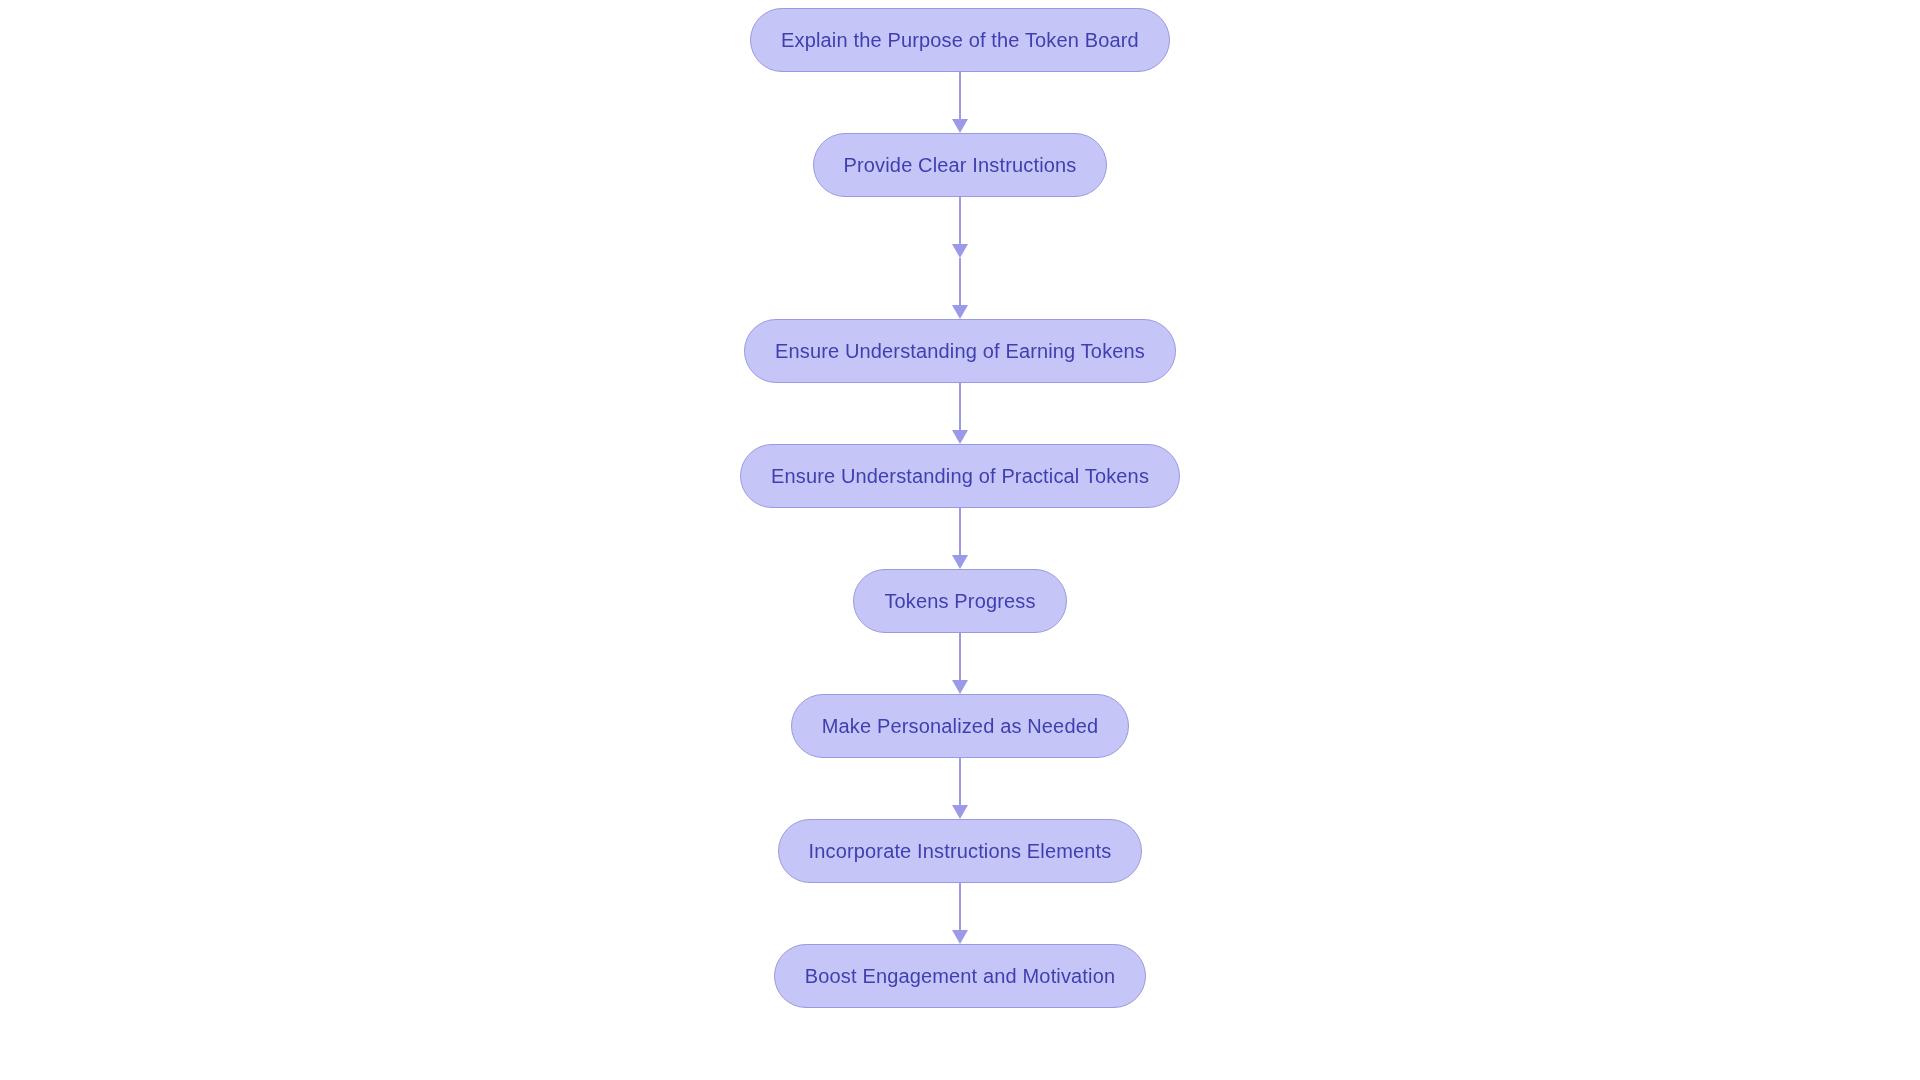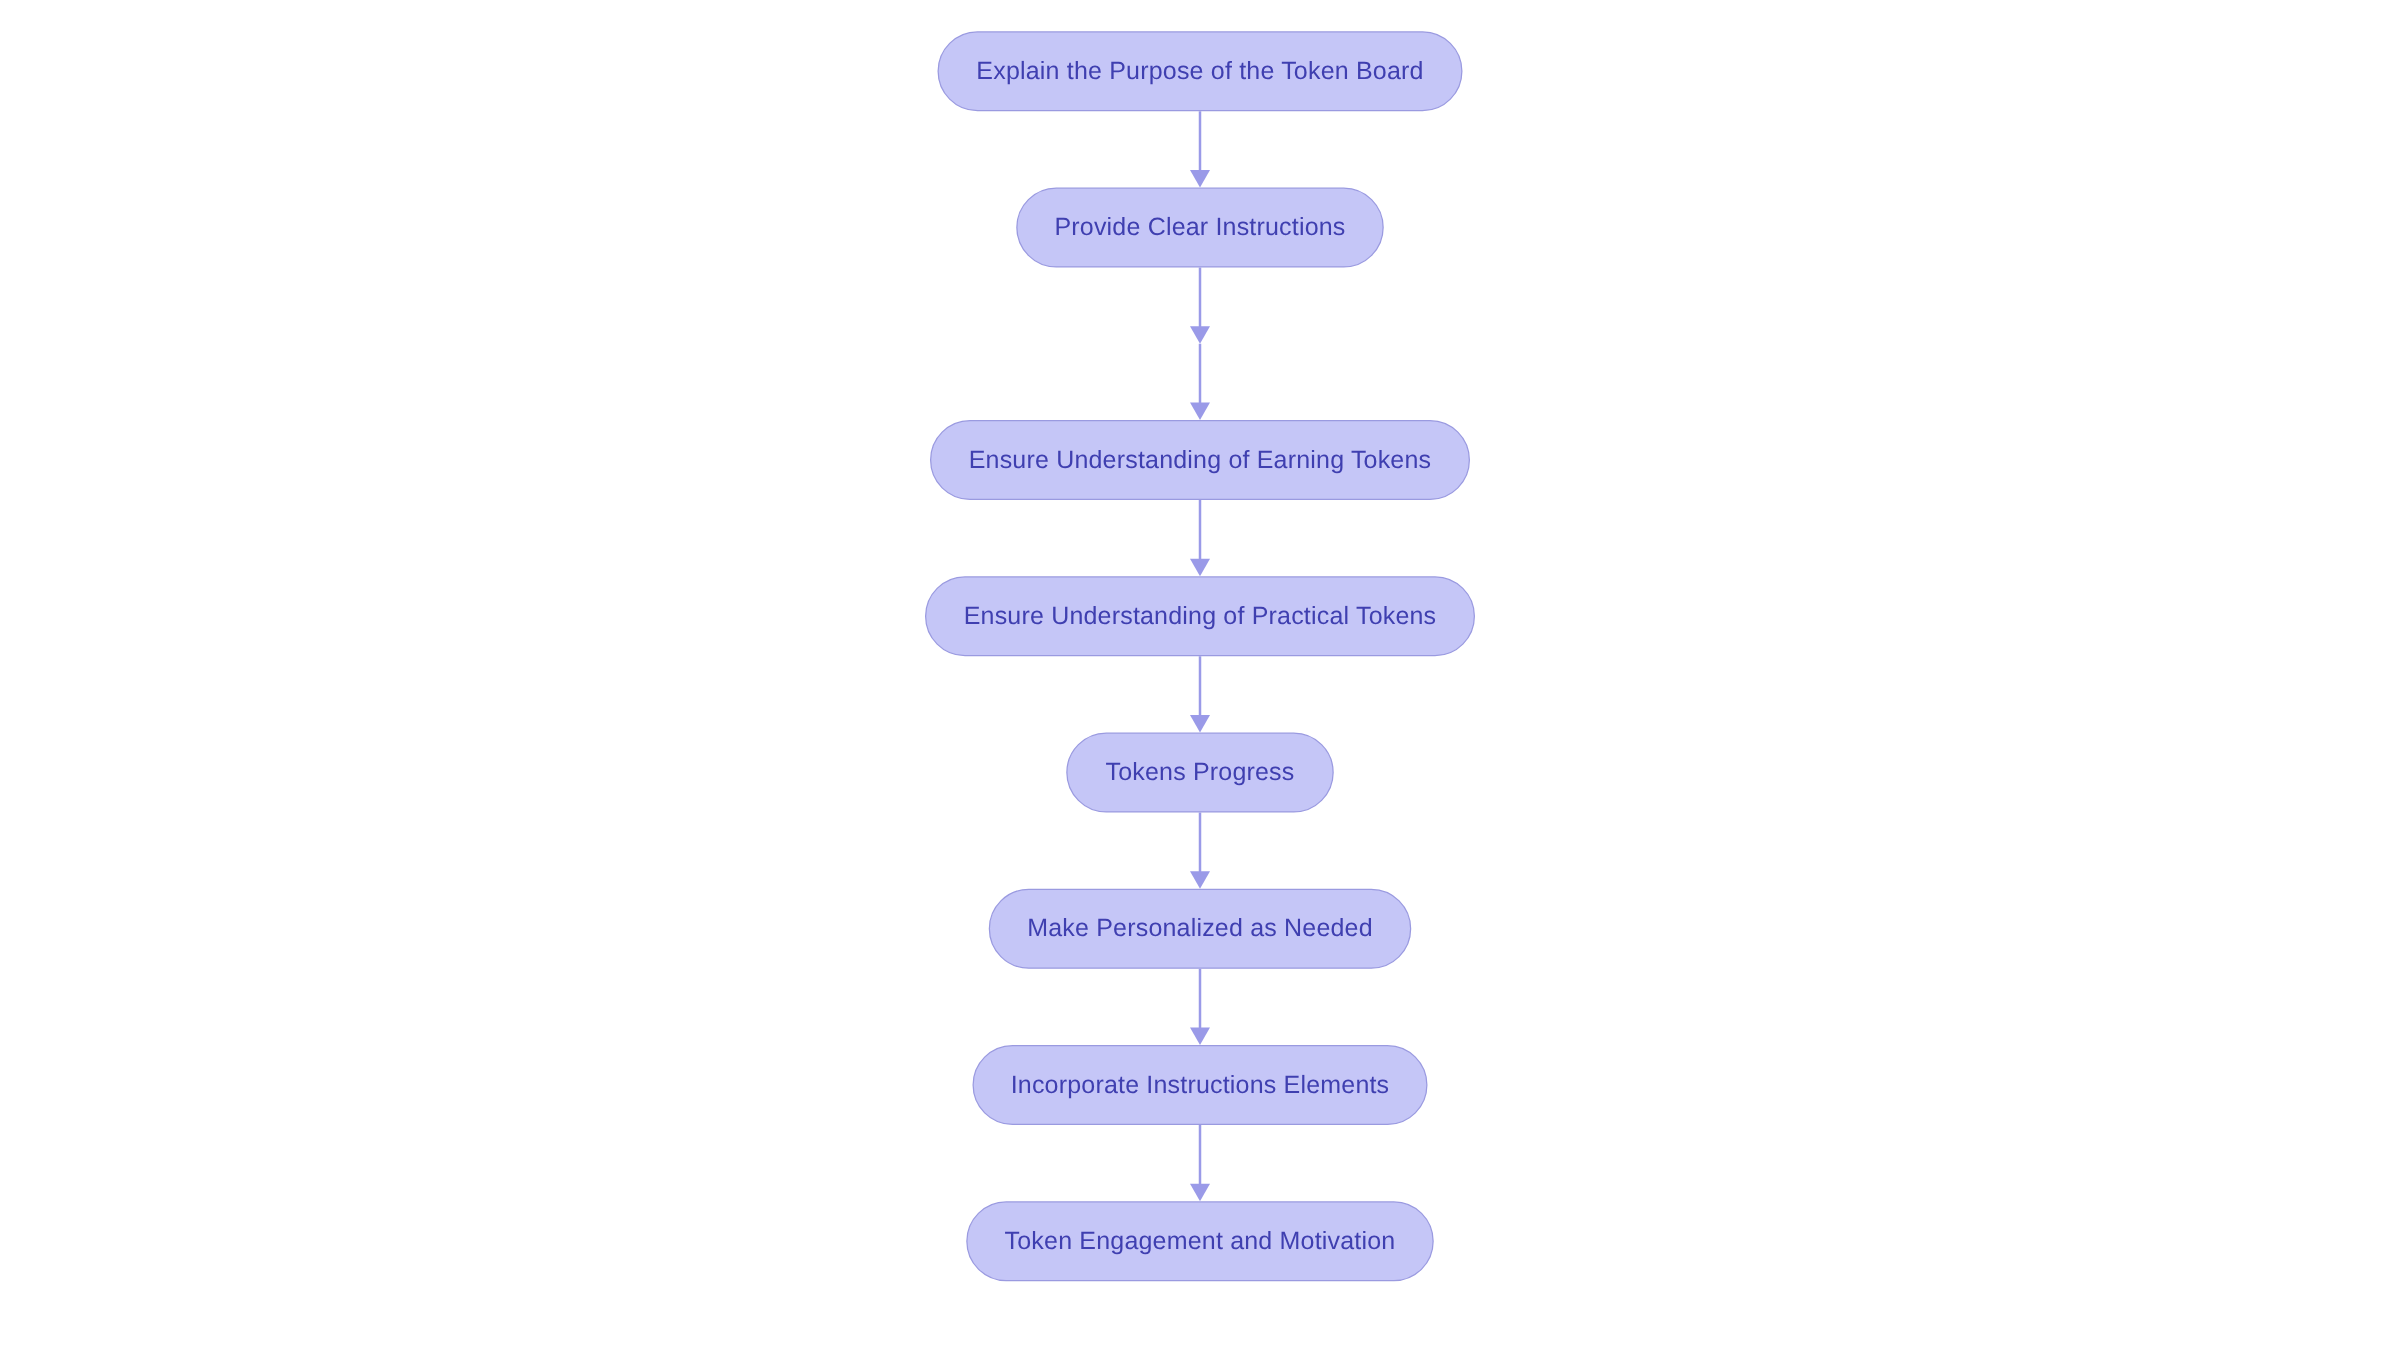--- a/index.html
+++ b/index.html
@@ -25,21 +25,21 @@
   .flow-column {
     position: absolute;
     left: 0;
     top: 0;
     width: 1920px;
     height: 1080px;
     display: flex;
     flex-direction: column;
     align-items: center;
     justify-content: flex-start;
-    padding-top: 25px;
+    padding-top: 8px;
     box-sizing: border-box;
   }
 
   
   .node {
     position: relative;
     height: 64px;
     box-sizing: border-box;
     display: flex;
     align-items: center;
@@ -157,17 +157,17 @@
     <div class="node">
       <span class="node-label">Incorporate Instructions Elements</span>
     </div>
 
     <div class="connector">
       <div class="connector-line"></div>
       <div class="connector-head"></div>
     </div>
 
     <div class="node">
-      <span class="node-label">Token Engagement and Motivation</span>
+      <span class="node-label">Boost Engagement and Motivation</span>
     </div>
 
   </div>
 </div>
 
 </body></html>

